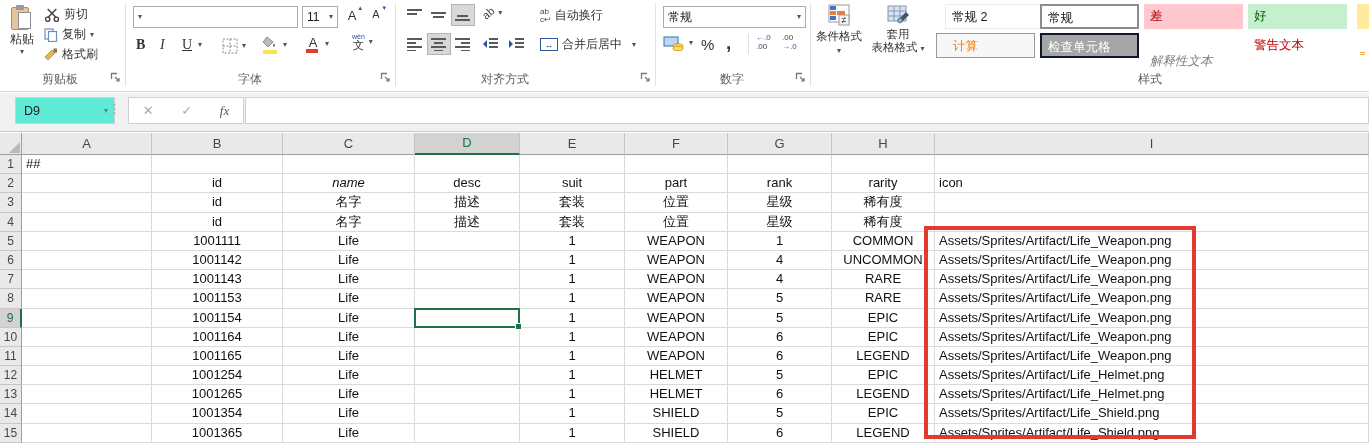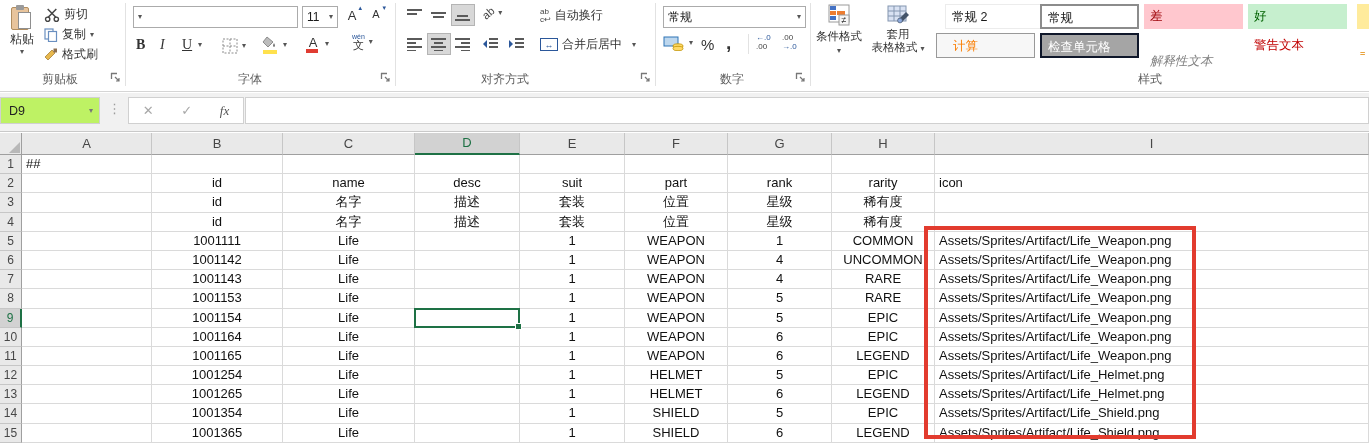--- a/index.html
+++ b/index.html
@@ -45,21 +45,21 @@
   .chip-good { background:#c6efce; color:#006100; }
   .chip-calculation { background:#f7f7f7; border:1px solid #999; color:#fa7d00; }
   .chip-check-cell { background:#a5a5a5; border:2px solid #0f172a; color:#fff; }
   .chip-explanatory { color:#7f7f7f; font-style:italic; }
   .chip-warning { color:#c00000; }
   .chip-sliver { background:#ffeb9c; width:12px; padding:0; }
 
   
   .fbar { position:absolute; left:0; top:93px; width:1369px; height:39px; background:#f1f1f1;
           border-bottom:1px solid #c9c9c9; }
-  .namebox { position:absolute; left:0; top:4px; width:100px; height:27px; background:#bef264;
+  .namebox { position:absolute; left:15px; top:4px; width:100px; height:27px; background:#5eead4;
              border:1px solid #d0d0d0; display:flex; align-items:center; font-size:12.5px; color:#222;
              padding-left:8px; }
   .namebox .caret { margin-left:auto; margin-right:6px; color:#777; }
   .fdots { position:absolute; left:108px; top:8px; color:#9c9c9c; font-size:13px; }
   .fbtns { position:absolute; left:128px; top:4px; width:116px; height:27px; background:#fff;
            border:1px solid #d0d0d0; display:flex; align-items:center; justify-content:space-around; }
   .fx-x { color:#a8a8a8; font-size:13px; }
   .fx-ok { color:#a8a8a8; font-size:13px; }
   .fx-fx { color:#555; font-size:13px; font-style:italic; font-family:"Liberation Serif", serif; }
   .finput { position:absolute; left:245px; top:4px; right:0; height:27px; background:#fff;
@@ -401,21 +401,21 @@
         <div class="cell ac" style="width: 105px;"></div>
         <div class="cell ac" style="width: 103px;"></div>
         <div class="cell ac" style="width: 104px;"></div>
         <div class="cell ac" style="width: 103px;"></div>
         <div class="cell al" style="width: 434px;"></div>
       </div>
       <div class="grow">
         <div class="rhead">2</div>
         <div class="cell al" style="width: 130px;"></div>
         <div class="cell ac" style="width: 131px;">id</div>
-        <div class="cell ac" style="width: 132px;">name</div>
+        <div class="cell ac" style="width: 132px; font-style: italic;">name</div>
         <div class="cell ac" style="width: 105px;">desc</div>
         <div class="cell ac" style="width: 105px;">suit</div>
         <div class="cell ac" style="width: 103px;">part</div>
         <div class="cell ac" style="width: 104px;">rank</div>
         <div class="cell ac" style="width: 103px;">rarity</div>
         <div class="cell al" style="width: 434px;">icon</div>
       </div>
       <div class="grow">
         <div class="rhead">3</div>
         <div class="cell al" style="width: 130px;"></div>

